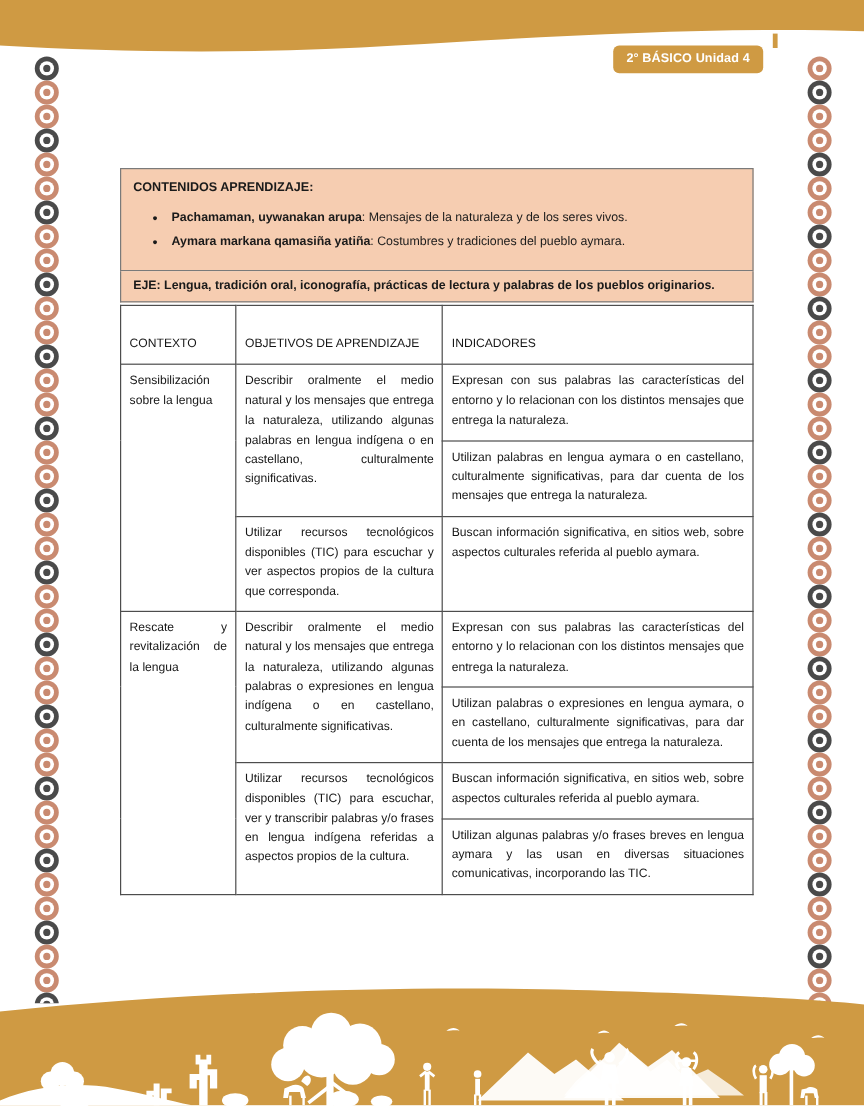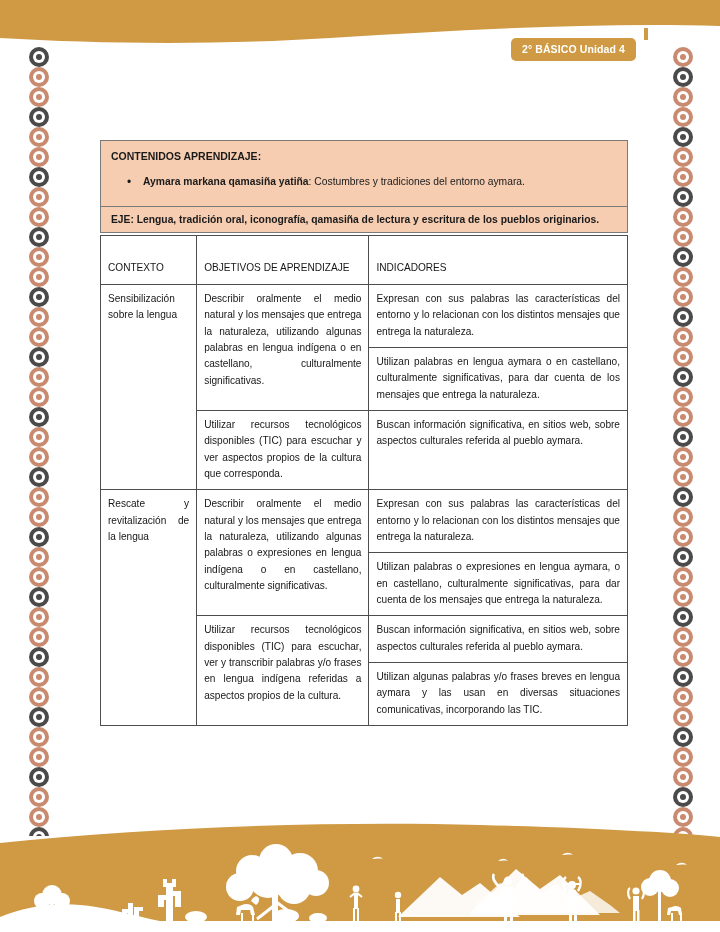--- a/index.html
+++ b/index.html
@@ -586,26 +586,29 @@
       <div class="ring3" style="background:#c98a70"></div>
     </div>
   </div>
 
 <div class="sheet">
 
   <div class="cultural-box">
     <div class="cultural-title">CONTENIDOS APRENDIZAJE:</div>
     <ul class="cultural-list">
       <li>
-        <span class="term">Aymara markana qamasiña yatiña</span><span>: Costumbres y tradiciones del entorno aymara.</span>
+        <span class="term">Pachamaman, uywanakan arupa</span><span>: Mensajes de la naturaleza y de los seres vivos.</span>
+      </li>
+      <li>
+        <span class="term">Aymara markana qamasiña yatiña</span><span>: Costumbres y tradiciones del pueblo aymara.</span>
       </li>
     </ul>
   </div>
 
-  <div class="eje-box">EJE: Lengua, tradición oral, iconografía, qamasiña de lectura y escritura de los pueblos originarios.</div>
+  <div class="eje-box">EJE: Lengua, tradición oral, iconografía, prácticas de lectura y palabras de los pueblos originarios.</div>
 
   <table class="matrix">
     <colgroup>
       <col class="col-contexto">
       <col class="col-objetivos">
       <col class="col-indicador">
     </colgroup>
     <thead>
       <tr>
         <th>CONTEXTO</th>

